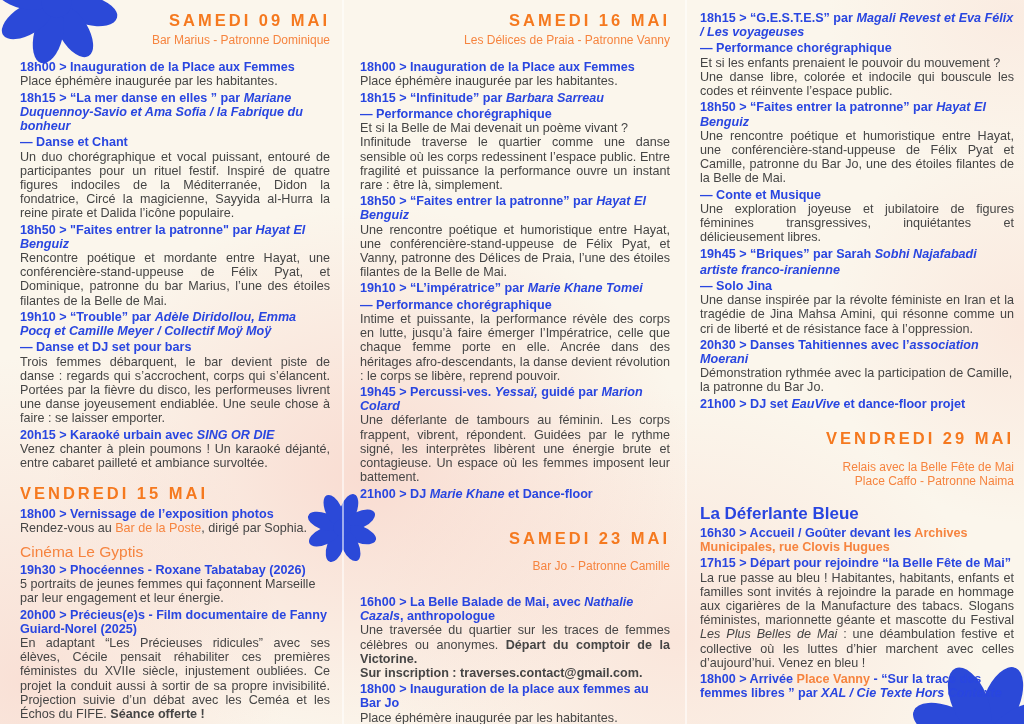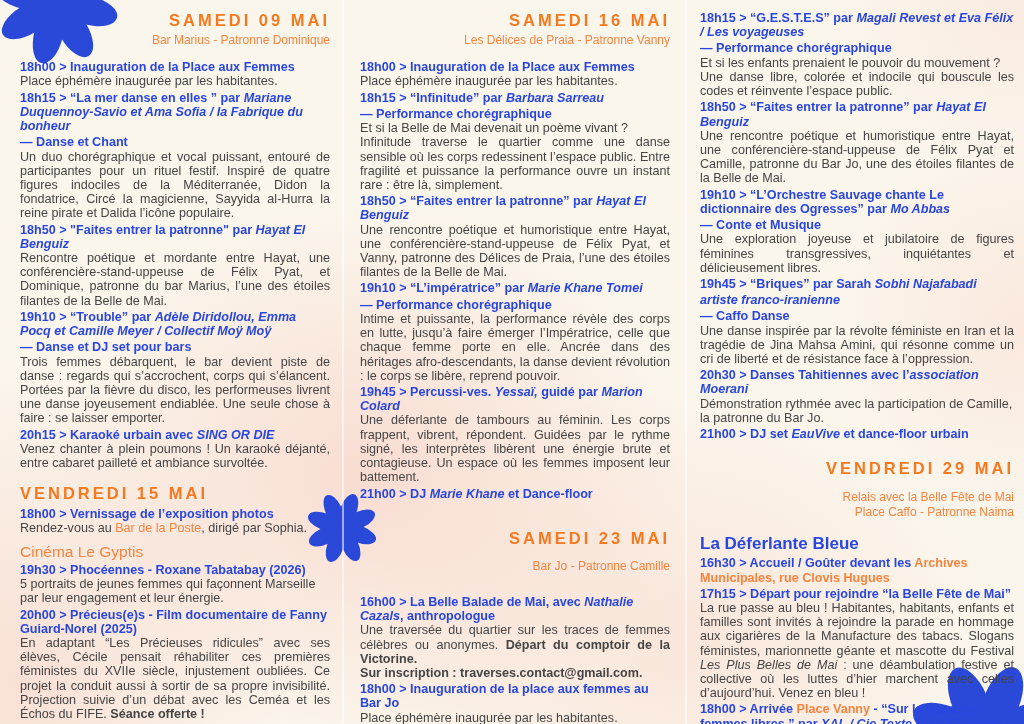--- a/index.html
+++ b/index.html
@@ -142,30 +142,29 @@
         <div class="blk title"><span class="r-b">18h00 &gt; Inauguration de la place aux femmes au Bar Jo</span></div>
         <div class="blk line"><span class="r-d">Place éphémère inaugurée par les habitantes.</span></div>
       </div>
     <div class="col">
         <div class="blk title"><span class="r-b">18h15 &gt; “G.E.S.T.E.S” par </span><span class="r-bi">Magali Revest et Eva Félix / Les voyageuses</span></div>
         <div class="blk title"><span class="r-b">— Performance chorégraphique</span></div>
         <div class="blk line"><span class="r-d">Et si les enfants prenaient le pouvoir du mouvement ?</span></div>
         <div class="blk para"><span class="r-d">Une danse libre, colorée et indocile qui bouscule les codes et réinvente l’espace public.</span></div>
         <div class="blk title"><span class="r-b">18h50 &gt; “Faites entrer la patronne” par </span><span class="r-bi">Hayat El Benguiz</span></div>
         <div class="blk para"><span class="r-d">Une rencontre poétique et humoristique entre Hayat, une conférencière-stand-uppeuse de Félix Pyat et Camille, patronne du Bar Jo, une des étoiles filantes de la Belle de Mai.</span></div>
-        <div class="blk title"><span class="r-b">19h10 &gt; “L’Orchestre Sauvage chante Le dictionnaire des Ogresses” par </span><span class="r-bi">Mo Abbas</span></div>
         <div class="blk title"><span class="r-b">—  Conte et Musique</span></div>
         <div class="blk para"><span class="r-d">Une exploration joyeuse et jubilatoire de figures féminines transgressives, inquiétantes et délicieusement libres.</span></div>
         <div class="blk title"><span class="r-b">19h45 &gt; “Briques” par Sarah </span><span class="r-bi">Sobhi Najafabadi</span></div>
         <div class="blk title"><span class="r-bi">artiste franco-iranienne</span></div>
-        <div class="blk title"><span class="r-b">— Caffo Danse</span></div>
+        <div class="blk title"><span class="r-b">— Solo Jina</span></div>
         <div class="blk para"><span class="r-d"> Une danse inspirée par la révolte féministe en Iran et la tragédie de Jina Mahsa Amini, qui résonne comme un cri de liberté et de résistance face à l’oppression.</span></div>
         <div class="blk title"><span class="r-b">20h30 &gt; Danses Tahitiennes avec l’</span><span class="r-bi">association Moerani</span></div>
         <div class="blk line"><span class="r-d">Démonstration rythmée avec la participation de Camille, la patronne du Bar Jo.</span></div>
-        <div class="blk title"><span class="r-b">21h00 &gt; DJ set </span><span class="r-bi">EauVive</span><span class="r-b"> et dance-floor urbain</span></div>
+        <div class="blk title"><span class="r-b">21h00 &gt; DJ set </span><span class="r-bi">EauVive</span><span class="r-b"> et dance-floor projet</span></div>
         <div class="blk spacer" style="height: 4px;"></div>
         <div class="blk date align-right">Vendredi 29 Mai</div>
         <div class="blk spacer" style="height: 8px;"></div>
         <div class="blk venue align-right">Relais avec la Belle Fête de Mai</div>
         <div class="blk venue align-right">Place Caffo - Patronne Naima</div>
         <div class="blk spacer" style="height: 12px;"></div>
         <div class="blk heading-blue">La Déferlante Bleue</div>
         <div class="blk title"><span class="r-b">16h30 &gt; Accueil / Goûter devant les </span><span class="r-ob">Archives Municipales, rue Clovis Hugues</span></div>
         <div class="blk title"><span class="r-b">17h15 &gt; Départ pour rejoindre “la Belle Fête de Mai”</span></div>
         <div class="blk para"><span class="r-d">La rue passe au bleu ! Habitantes, habitants, enfants et familles sont invités à rejoindre la parade en hommage aux cigarières de la Manufacture des tabacs. Slogans féministes, marionnette géante et mascotte du Festival </span><span class="r-di">Les Plus Belles de Mai</span><span class="r-d"> : une déambulation festive et collective où les luttes d’hier marchent avec celles d’aujourd’hui. Venez en bleu !</span></div>

